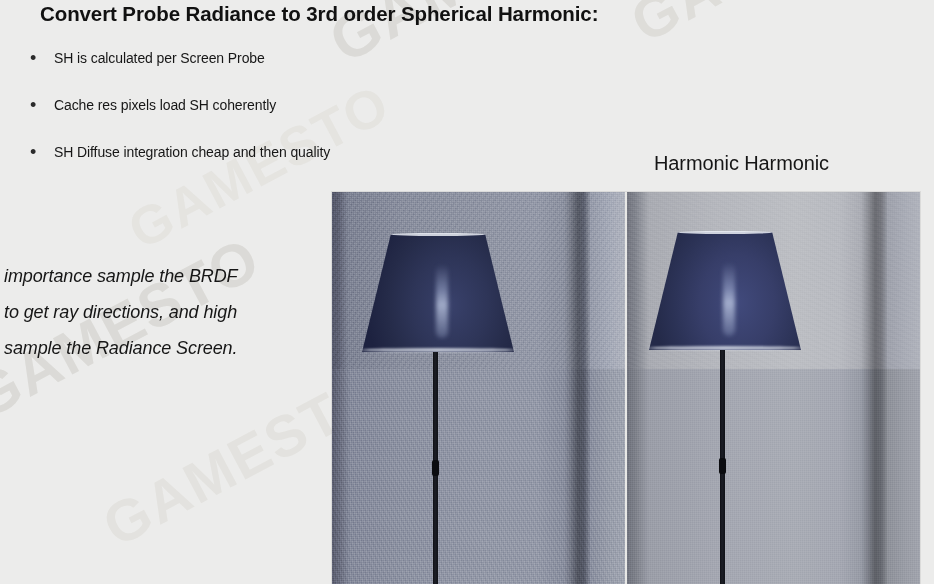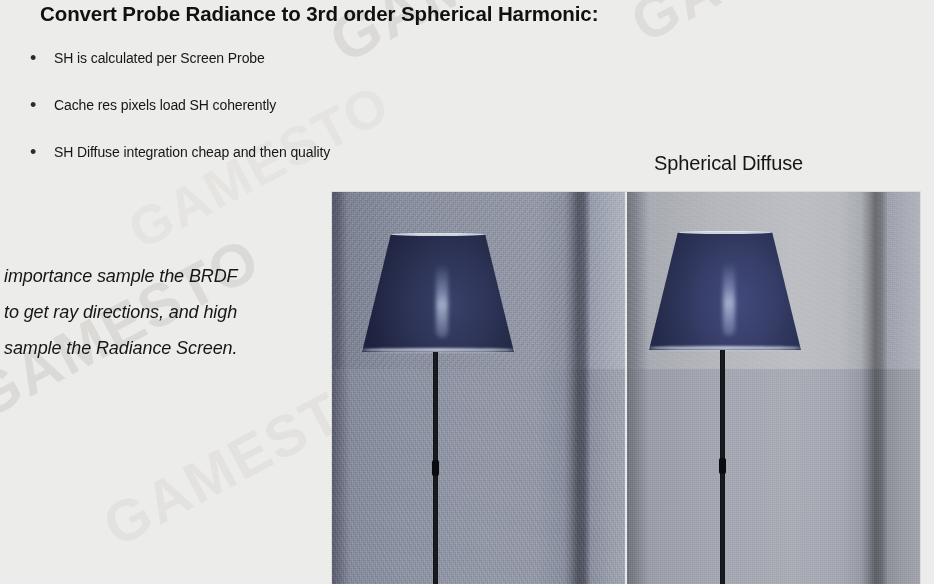--- a/index.html
+++ b/index.html
@@ -309,21 +309,21 @@
       <span class="bullet-text">Cache res pixels load SH coherently</span>
     </div>
 
     <div class="bullet-row">
       <span class="bullet-dot">•</span>
       <span class="bullet-text">SH Diffuse integration cheap and then quality</span>
     </div>
 
   </div>
 
-  <div class="sh-caption">Spherical Diffuse</div>
+  <div class="sh-caption">Harmonic Harmonic</div>
 
   <div class="side-note">
     <div class="side-note-line">importance sample the BRDF</div>
     <div class="side-note-line">to get ray directions, and high</div>
     <div class="side-note-line">sample the Radiance Screen.</div>
   </div>
 
   <div class="photo-pair">
 
     <div class="photo left">

